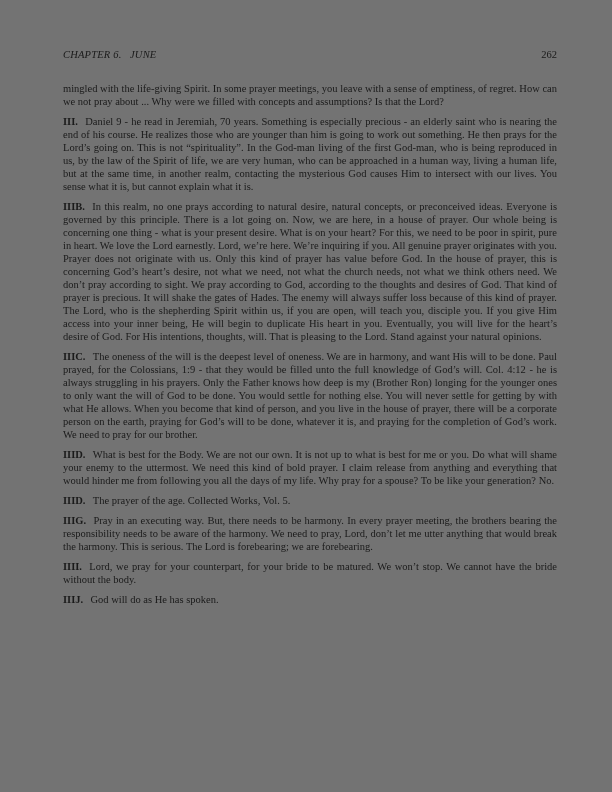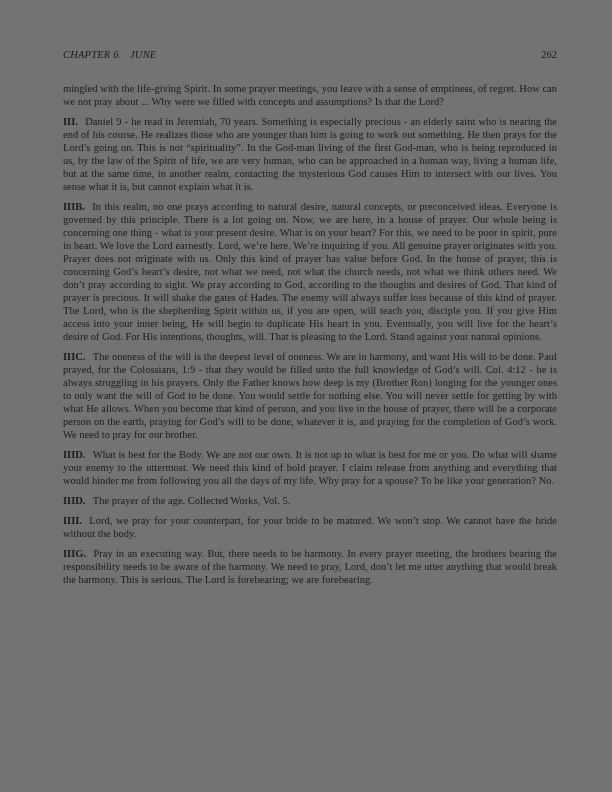--- a/index.html
+++ b/index.html
@@ -72,20 +72,21 @@
 
     <p class="para"><span class="section-label">IIIB.</span><span class="para-text">In this realm, no one prays according to natural desire, natural concepts, or preconceived ideas. Everyone is governed by this principle. There is a lot going on. Now, we are here, in a house of prayer. Our whole being is concerning one thing - what is your present desire. What is on your heart? For this, we need to be poor in spirit, pure in heart. We love the Lord earnestly. Lord, we’re here. We’re inquiring if you. All genuine prayer originates with you. Prayer does not originate with us. Only this kind of prayer has value before God. In the house of prayer, this is concerning God’s heart’s desire, not what we need, not what the church needs, not what we think others need. We don’t pray according to sight. We pray according to God, according to the thoughts and desires of God. That kind of prayer is precious. It will shake the gates of Hades. The enemy will always suffer loss because of this kind of prayer. The Lord, who is the shepherding Spirit within us, if you are open, will teach you, disciple you. If you give Him access into your inner being, He will begin to duplicate His heart in you. Eventually, you will live for the heart’s desire of God. For His intentions, thoughts, will. That is pleasing to the Lord. Stand against your natural opinions.</span></p>
 
     <p class="para"><span class="section-label">IIIC.</span><span class="para-text">The oneness of the will is the deepest level of oneness. We are in harmony, and want His will to be done. Paul prayed, for the Colossians, 1:9 - that they would be filled unto the full knowledge of God’s will. Col. 4:12 - he is always struggling in his prayers. Only the Father knows how deep is my (Brother Ron) longing for the younger ones to only want the will of God to be done. You would settle for nothing else. You will never settle for getting by with what He allows. When you become that kind of person, and you live in the house of prayer, there will be a corporate person on the earth, praying for God’s will to be done, whatever it is, and praying for the completion of God’s work. We need to pray for our brother.</span></p>
 
     <p class="para"><span class="section-label">IIID.</span><span class="para-text">What is best for the Body. We are not our own. It is not up to what is best for me or you. Do what will shame your enemy to the uttermost. We need this kind of bold prayer. I claim release from anything and everything that would hinder me from following you all the days of my life. Why pray for a spouse? To be like your generation? No.</span></p>
 
 
     <p class="para"><span class="section-label">IIID.</span><span class="para-text">The prayer of the age. Collected Works, Vol. 5.</span></p>
 
+    <p class="para"><span class="section-label">IIIG.</span><span class="para-text">Pray in an executing way. But, there needs to be harmony. In every prayer meeting, the brothers bearing the responsibility needs to be aware of the harmony. We need to pray, Lord, don’t let me utter anything that would break the harmony. This is serious. The Lord is forebearing; we are forebearing.</span></p>
+
     <p class="para"><span class="section-label">IIII.</span><span class="para-text">Lord, we pray for your counterpart, for your bride to be matured. We won’t stop. We cannot have the bride without the body.</span></p>
 
-    <p class="para"><span class="section-label">IIIG.</span><span class="para-text">Pray in an executing way. But, there needs to be harmony. In every prayer meeting, the brothers bearing the responsibility needs to be aware of the harmony. We need to pray, Lord, don’t let me utter anything that would break the harmony. This is serious. The Lord is forebearing; we are forebearing.</span></p>
-
+    <p class="para"><span class="section-label">IIIJ.</span><span class="para-text">God will do as He has spoken.</span></p>
 
   </div>
 
 </div>
 
 </body></html>

